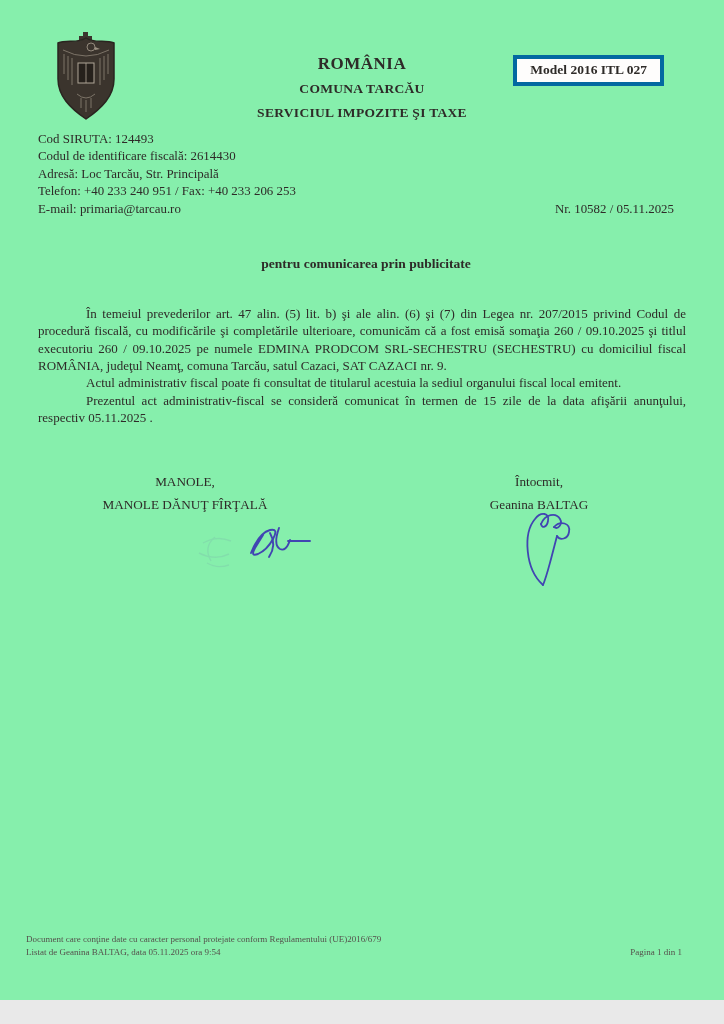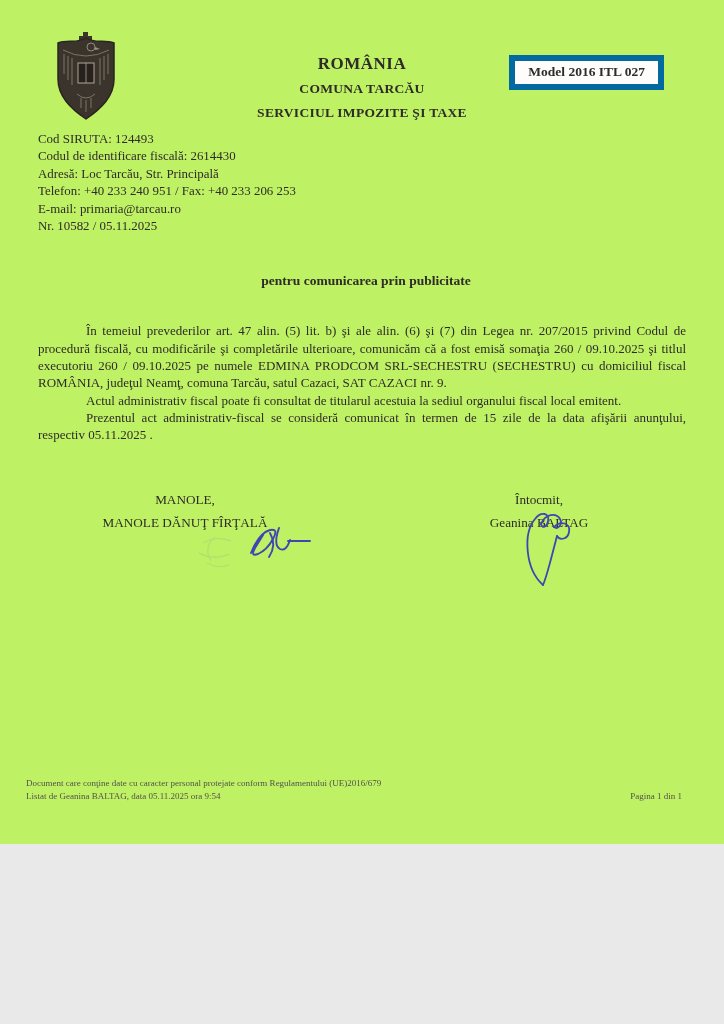--- a/index.html
+++ b/index.html
@@ -1,52 +1,52 @@
 <!DOCTYPE html>
 <html><head>
 <meta charset="utf-8">
 <style>
   * { margin:0; padding:0; box-sizing:border-box; }
   html,body { background:#e9e9e9; }
   .page {
     position:relative;
-    width:724px; height:844px;
+    width:724px; height:1000px;
     margin:0 auto;
-    background:#bef264;
+    background:#86efac;
     color:#2e2b28;
     font-family:"Liberation Serif", serif;
     overflow:hidden;
   }
   
   .coat {
     position:absolute; left:55px; top:32px;
     width:62px; height:90px;
   }
   .header-titles {
     padding-top:54px;
     text-align:center;
     font-weight:bold;
   }
   .h-country { font-size:17px; letter-spacing:0.5px; }
   .h-commune { font-size:13.5px; margin-top:7px; letter-spacing:0.3px; }
   .h-service { font-size:13.5px; margin-top:8px; letter-spacing:0.3px;text-align:center; }
   .model-box {
     position:absolute; top:55px; right:60px;
-    border:6px solid #0369a1;
+    border:4px solid #0369a1;
     padding:3px 13px 4px;
     font-weight:bold; font-size:13.5px;
     background:#fefdfc;
   }
   
   .issuer {
     margin:10px 49px 0 38px;
     font-size:12.9px; line-height:17.4px;
   }
   .issuer-row-last {
-    display:flex; justify-content:space-between; align-items:baseline;flex-direction:column;
+    display:flex; justify-content:space-between; align-items:baseline;
   }
   .reg-number { padding-right:1px; }
   
   .doc-title { margin-top:38px; text-align:center; }
   .t-main  { font-size:16.5px; font-weight:bold; letter-spacing:0.6px; }
   .t-sub   { font-size:13.5px; font-weight:bold; margin-top:4px;padding-left:8px; }
   
   .body-text {
     margin:33px 38px 0 38px;
     font-size:13px; line-height:17.3px;

